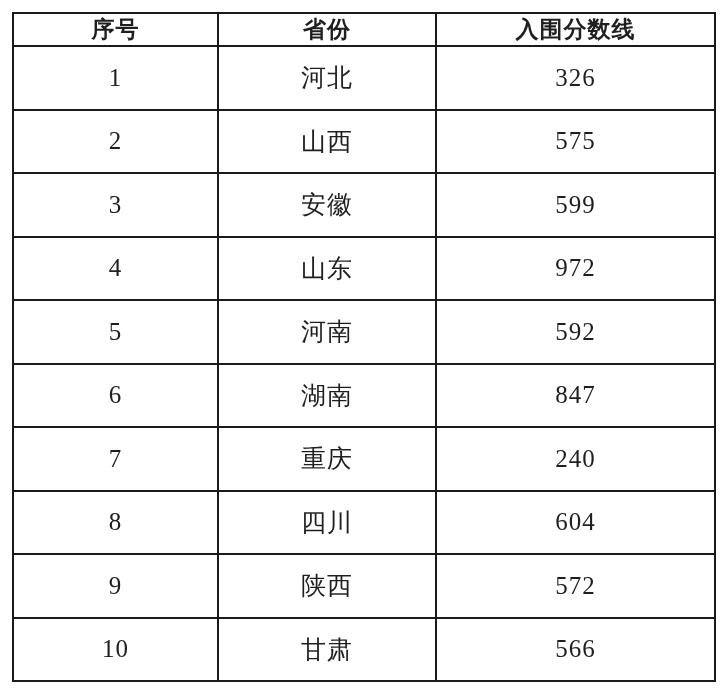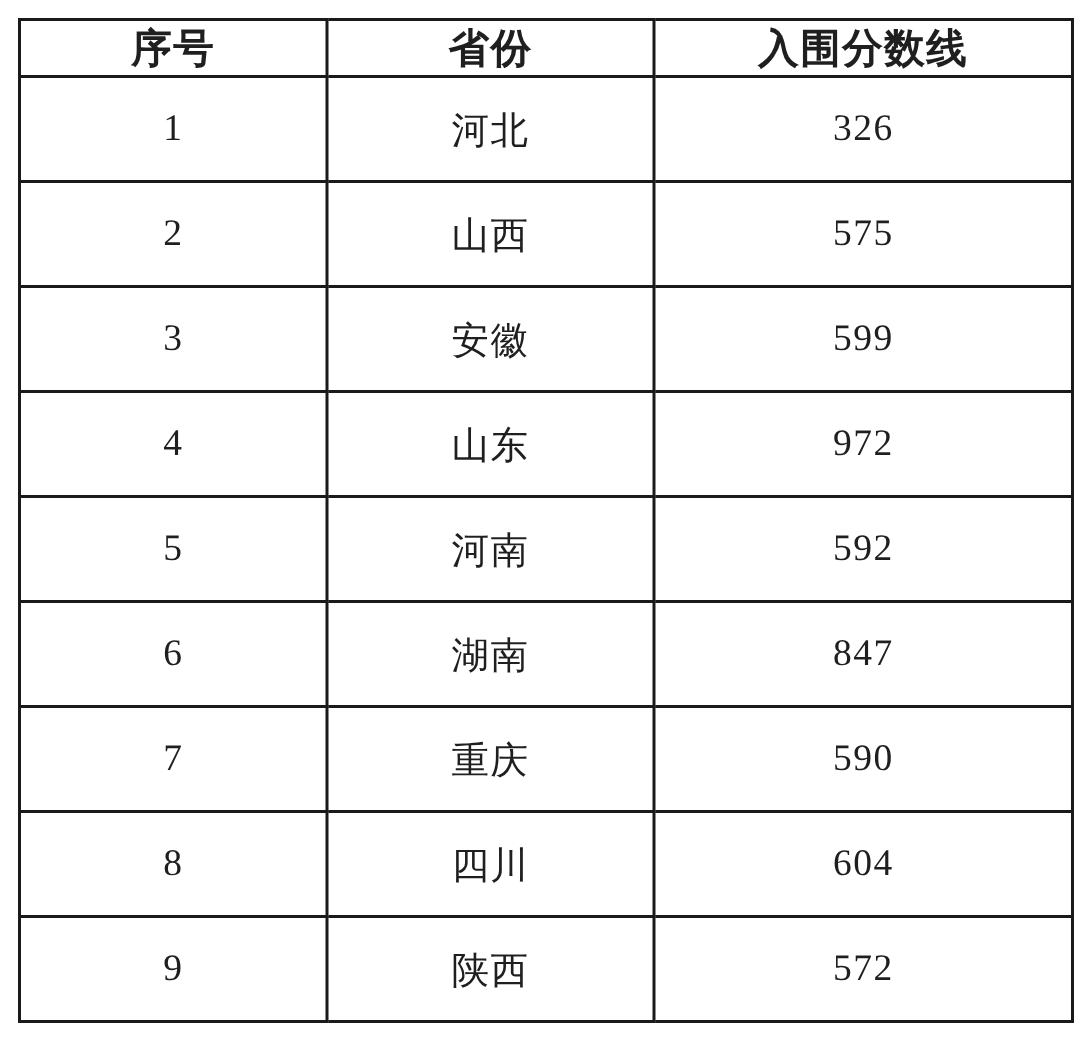--- a/index.html
+++ b/index.html
@@ -27,21 +27,21 @@
   .score-table td {
     border: 2px solid #1a1a1a;
     text-align: center;
     vertical-align: middle;
     color: #1f1f1f;
     padding: 0;
     background: #ffffff;
   }
   .score-table th {
     font-weight: bold;
-    font-size: 27px;
+    font-size: 23px;
     letter-spacing: 1px;
     font-family: Liberation Mono, monospace;
   }
   .score-table td {
     font-weight: normal;
     font-size: 25px;
     letter-spacing: 1px;
   }
 </style>
 </head>
@@ -87,26 +87,31 @@
         <td>592</td>
       </tr>
       <tr>
         <td>6</td>
         <td>湖南</td>
         <td>847</td>
       </tr>
       <tr>
         <td>7</td>
         <td>重庆</td>
-        <td>590</td>
+        <td>240</td>
       </tr>
       <tr>
         <td>8</td>
         <td>四川</td>
         <td>604</td>
       </tr>
       <tr>
         <td>9</td>
         <td>陕西</td>
         <td>572</td>
       </tr>
+      <tr>
+        <td>10</td>
+        <td>甘肃</td>
+        <td>566</td>
+      </tr>
     </tbody>
 </table>
 
 </body></html>

